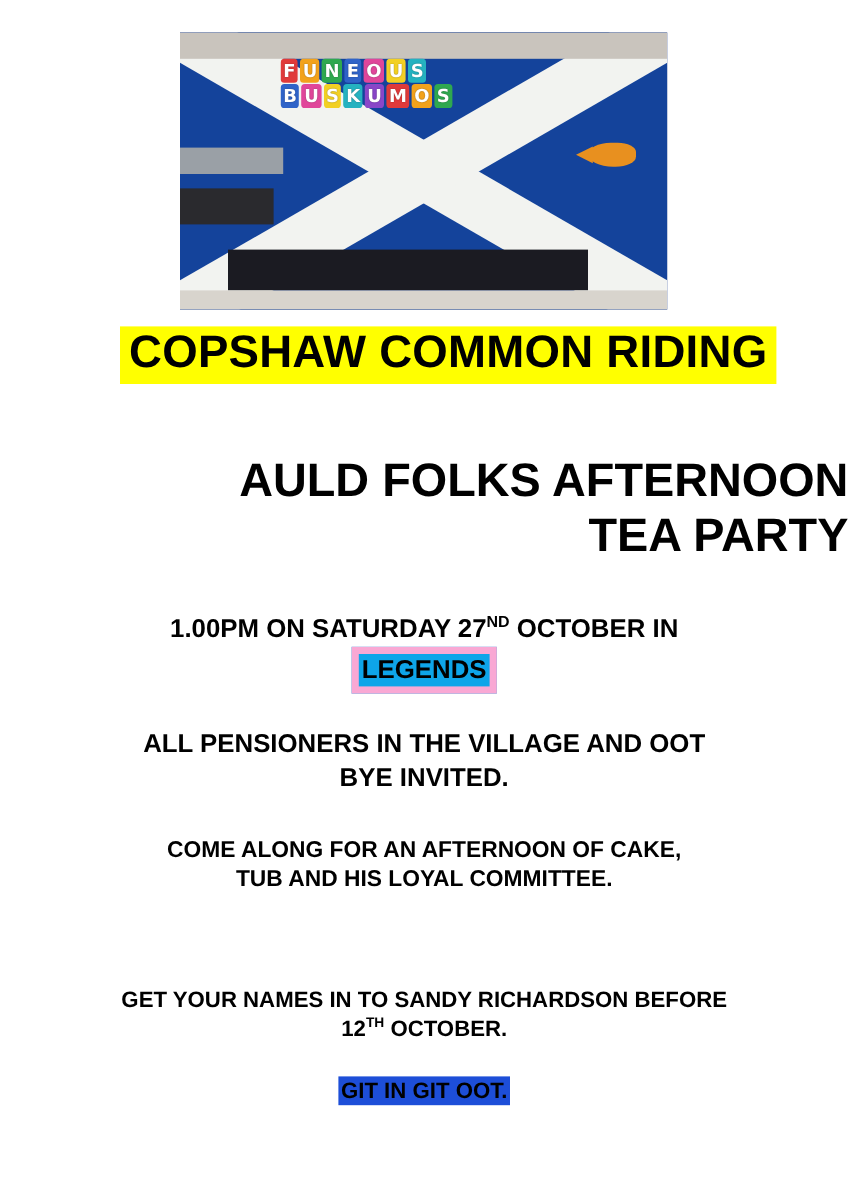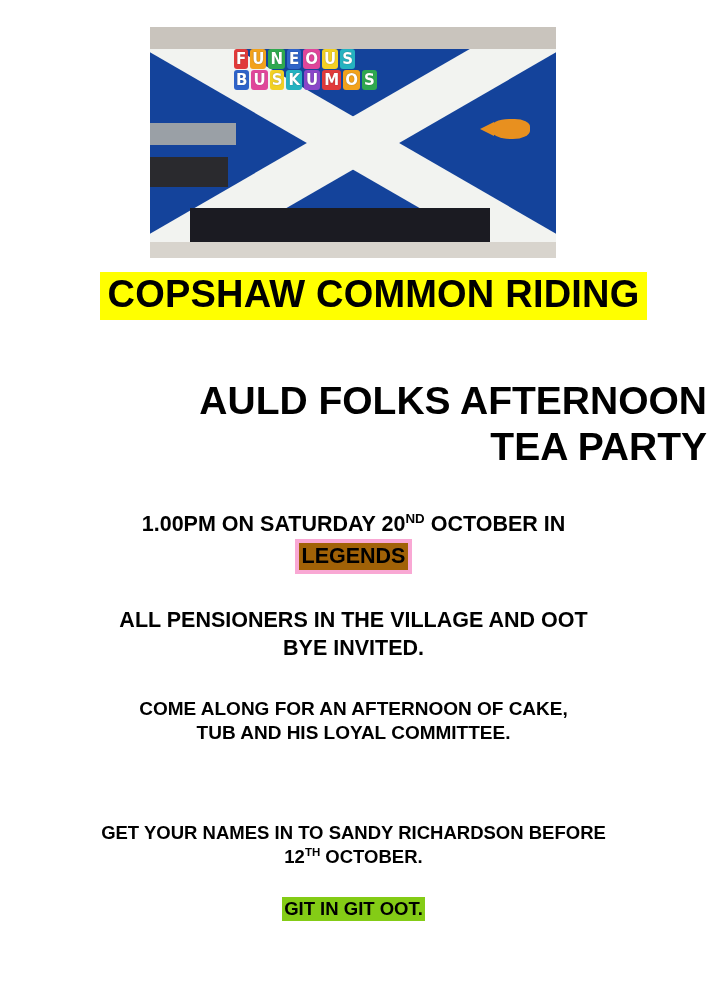--- a/index.html
+++ b/index.html
@@ -174,27 +174,27 @@
     line-height: 1.28;
   }
   .b1 { top: 511px; font-size: 21.5px; }
   .b2 { top: 607px; font-size: 21.5px; }
   .b3 { top: 697px; font-size: 19px; }
   .b4 { top: 821px; font-size: 18.5px; }
   .b5 { top: 897px; font-size: 18.5px; }
 
   .venue {
     display: inline-block;
-    background: #a16207;
+    background: #0ea5e9;
     padding: 0 3px;
-    border: 4px solid #f9a8d4;
+    border: 6px solid #f9a8d4;
   }
   .hl-yellow {
     display: inline-block;
-    background: #84cc16;
+    background: #1d4ed8;
     padding: 0 2px;
   }
   sup {
     font-size: 0.62em;
     vertical-align: super;
     line-height: 0;
   }
 </style>
 </head>
 <body>
@@ -244,21 +244,21 @@
     <span class="headline">COPSHAW COMMON RIDING</span>
   </div>
 
   <div class="title">
     <div>AULD FOLKS AFTERNOON</div>
     <div>TEA PARTY</div>
   </div>
 
   <div class="block b1">
     <div>
-      <span>1.00PM ON SATURDAY 20</span><sup>ND</sup><span> OCTOBER IN</span>
+      <span>1.00PM ON SATURDAY 27</span><sup>ND</sup><span> OCTOBER IN</span>
     </div>
     <div>
       <span class="venue">LEGENDS</span>
     </div>
   </div>
 
   <div class="block b2">
     <div>ALL PENSIONERS IN THE VILLAGE AND OOT</div>
     <div>BYE INVITED.</div>
   </div>

